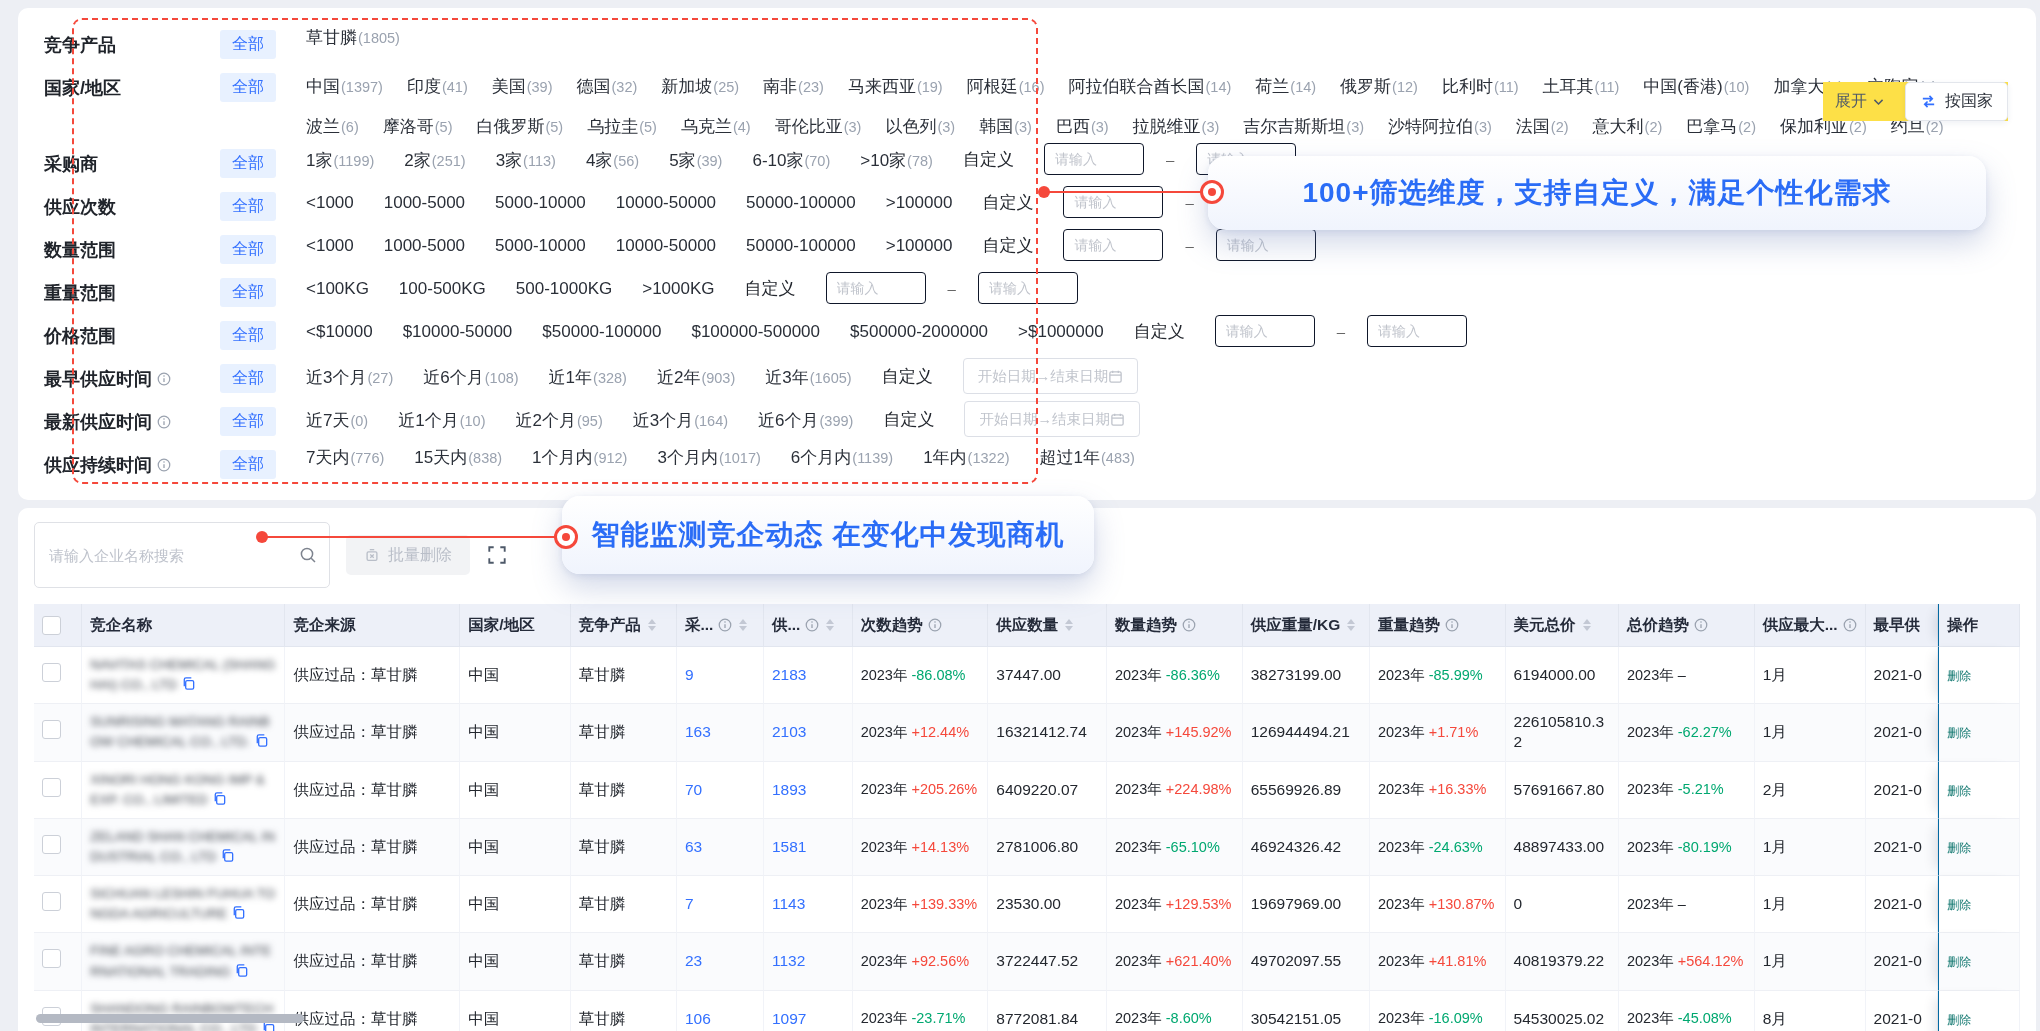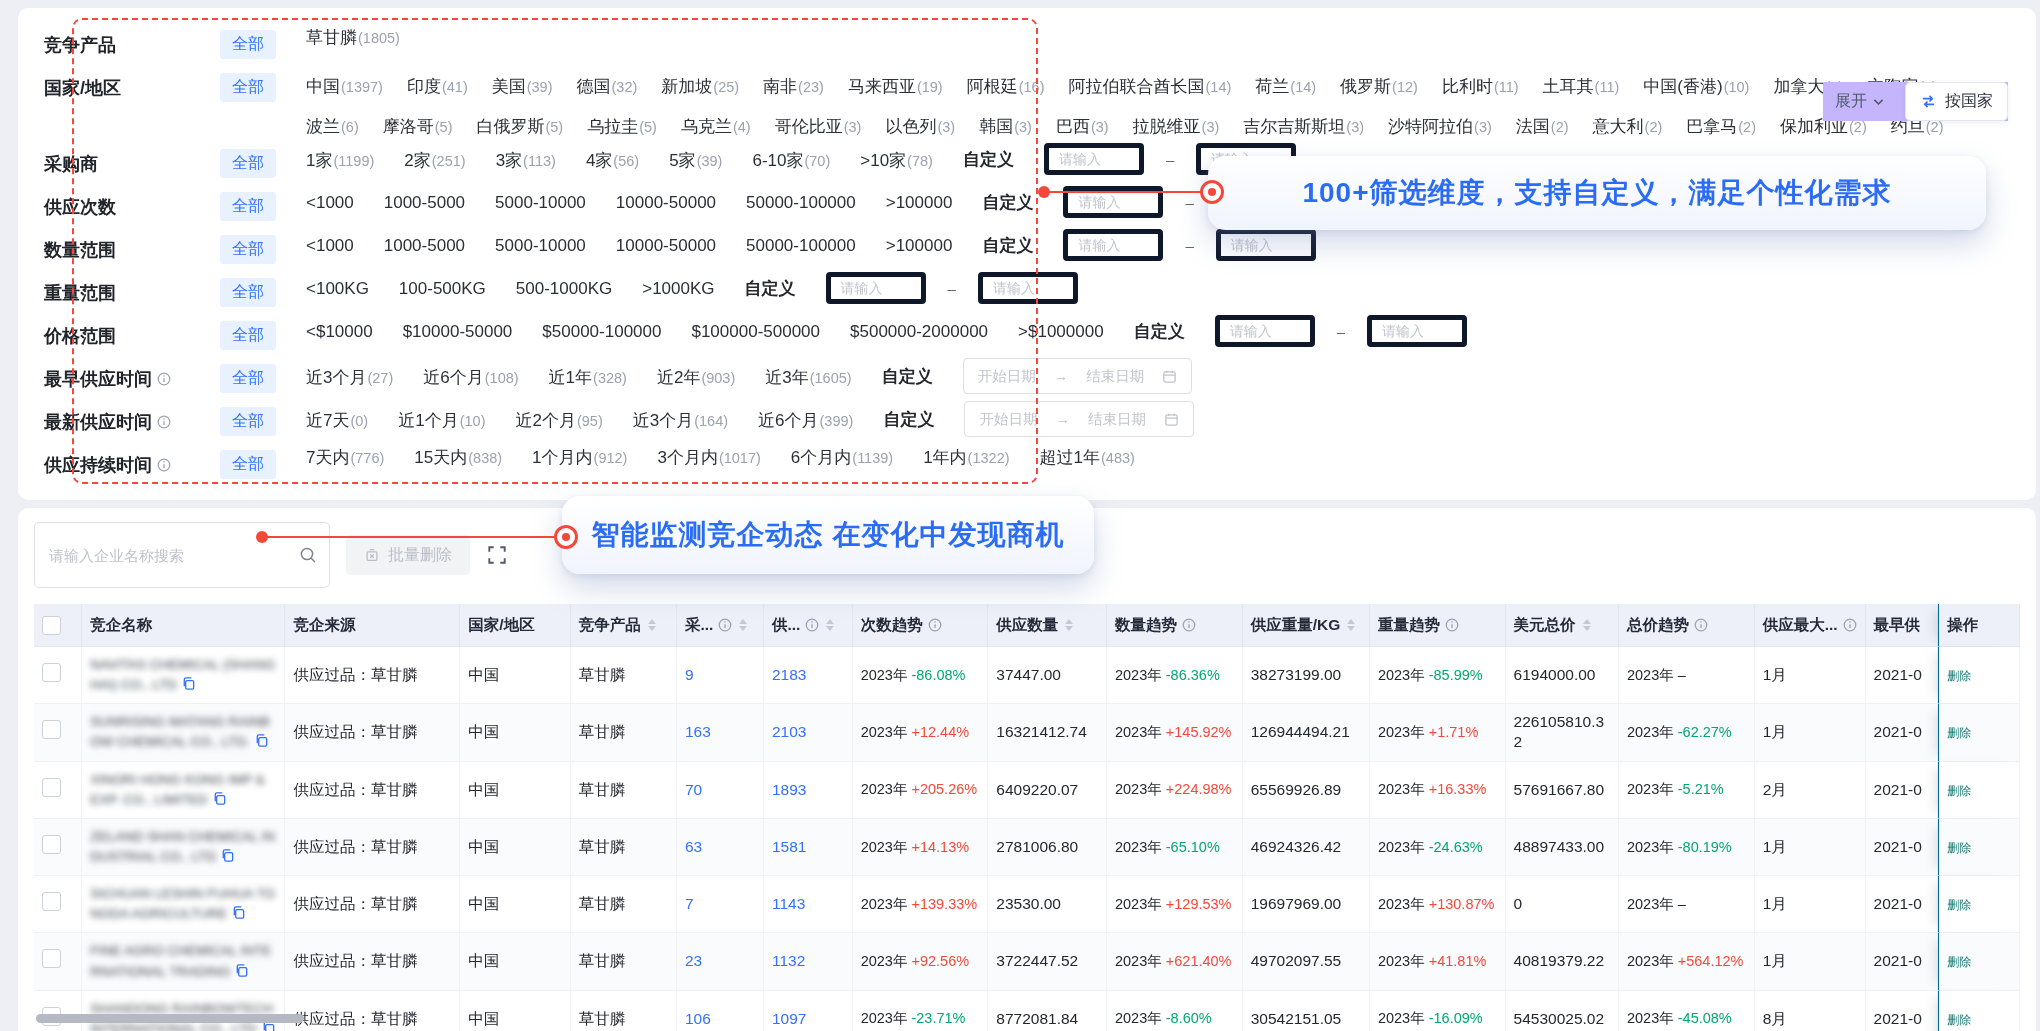--- a/index.html
+++ b/index.html
@@ -17,29 +17,29 @@
   .dash-rect{position:absolute;border:2px dashed #f5483b;border-radius:10px;pointer-events:none;z-index:6;}
   #filter-dash{left:72px;top:18px;width:962px;height:462px;}
   
   .frow{display:flex;align-items:flex-start;min-height:43px;position:relative;}
   .flabel{width:176px;flex:none;font-size:18px;font-weight:600;color:#20242b;padding-top:9px;display:flex;align-items:center;gap:5px;}
   .fchip{flex:none;margin-top:6px;background:#e8f1ff;color:#3370ff;font-size:16px;padding:4px 12px;border-radius:3px;cursor:pointer;}
   .fbody{display:flex;flex-wrap:wrap;align-items:center;margin-left:30px;column-gap:30px;row-gap:4px;max-width:1560px;}
   .fline{display:flex;align-items:center;column-gap:24px;white-space:nowrap;min-height:36px;}
   .fopt{font-size:17px;color:#2a2f38;cursor:pointer;white-space:nowrap;padding-top:2px;}
   .fcnt{color:#9aa2af;font-size:14.5px;margin-left:1px;}
-  .fcustom{font-size:17px;color:#23272e;font-weight:700;cursor:pointer;}
-  .finput{width:100px;height:32px;border:5px solid #0f172a;border-radius:4px;font-size:14px;color:#444;
+  .fcustom{font-size:17px;color:#23272e;font-weight:400;cursor:pointer;}
+  .finput{width:100px;height:32px;border:1px solid #0f172a;border-radius:4px;font-size:14px;color:#444;
     padding:0 10px;box-sizing:border-box;background:#fff;font-family:inherit;}
   .finput::placeholder{color:#c0c4cc;}
   .fsep{color:#666;font-size:15px;margin:0 -8px;}
   .fdate{height:34px;border:1px solid #dcdfe6;border-radius:4px;display:inline-flex;align-items:center;
-    gap:18px;padding:0 14px;color:#c0c4cc;font-size:14.5px;background:#fff;}
+    padding:0 14px;color:#c0c4cc;font-size:14.5px;background:#fff;}
   .fdate .arrow{color:#c0c4cc;}
-  .panel-controls{position:absolute;top:74px;right:28px;display:flex;align-items:center;gap:20px;background:#c4b5fd;padding-left:12px;z-index:7;}
+  .panel-controls{position:absolute;top:74px;right:28px;display:flex;align-items:center;gap:20px;background:#fde047;padding-left:12px;z-index:7;}
   .expand{display:flex;align-items:center;gap:5px;font-size:16px;color:#4e5969;cursor:pointer;}
   .btn-country{display:flex;align-items:center;gap:8px;font-size:16px;color:#2a2f38;background:#fff;
     border:1px solid #e3e6ec;border-radius:5px;padding:8px 14px;box-shadow:0 2px 6px rgba(40,60,110,.08);cursor:pointer;}
   
   .bubble{position:absolute;z-index:20;border-radius:18px;display:flex;align-items:center;justify-content:center;
     background:linear-gradient(180deg,#ffffff 0%,#f0f4fd 100%);
     box-shadow:0 14px 30px rgba(96,118,176,.28),0 2px 6px rgba(96,118,176,.14);}
   .bubble .btxt{font-size:28px;font-weight:700;color:#2a6cf6;letter-spacing:1px;white-space:nowrap;}
   #bubble1{left:1208px;top:156px;width:778px;height:74px;}
   #bubble2{left:562px;top:496px;width:532px;height:78px;}

